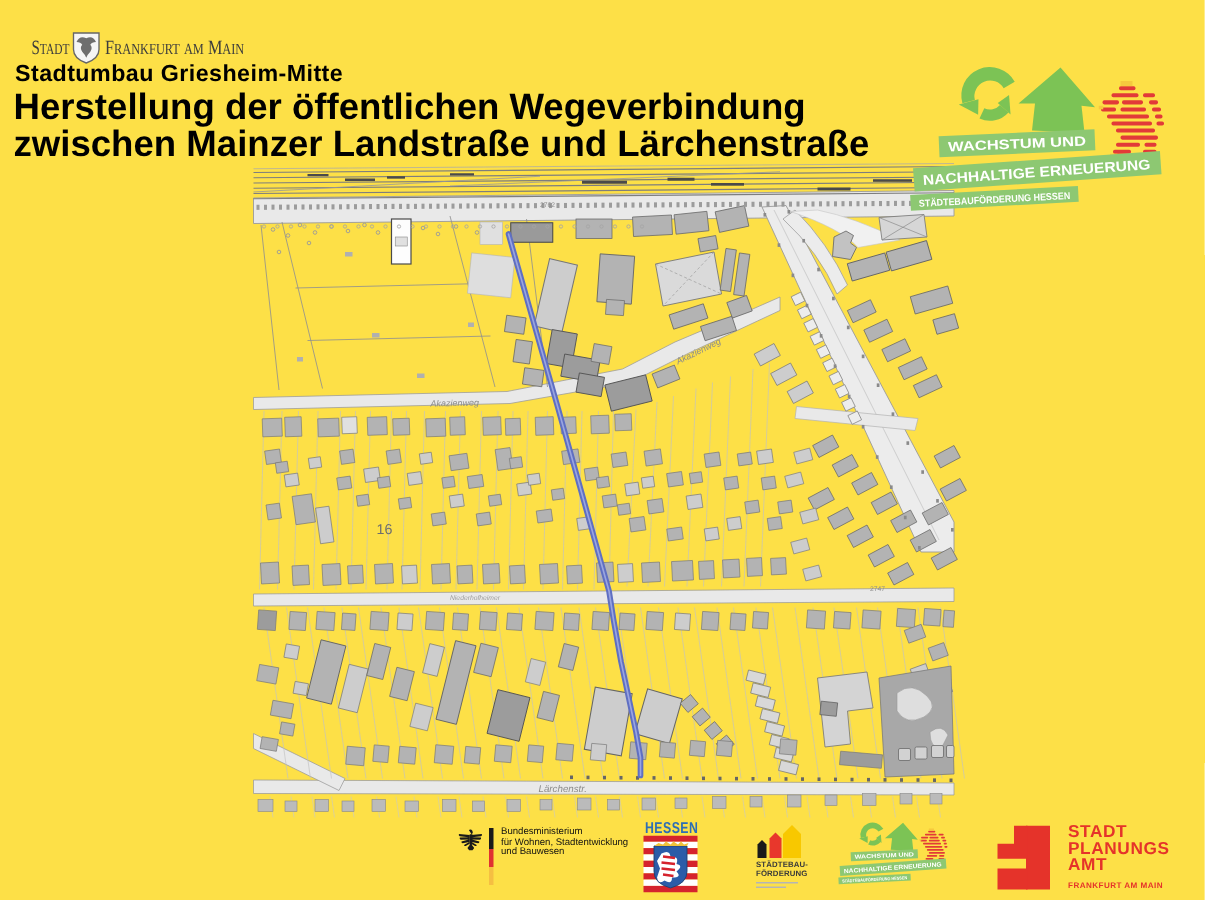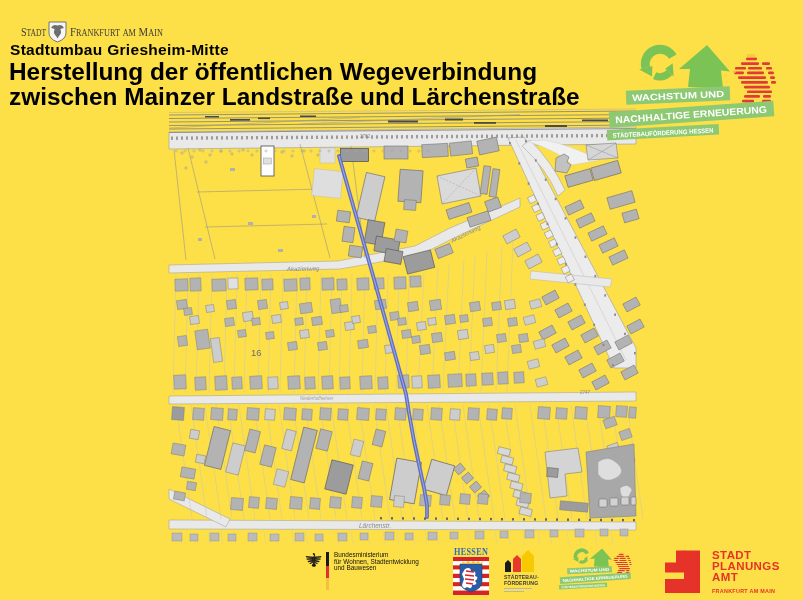--- a/index.html
+++ b/index.html
@@ -712,21 +712,21 @@
     </g>
   </svg>
 
   <div class="abs" style="left:26px;top:4px;width:3.2px;height:14px;background:#1a1a1a;"></div>
   <div class="abs" style="left:26px;top:18px;width:3.2px;height:12px;background:#e03131;"></div>
   <div class="abs" style="left:26px;top:30px;width:3.2px;height:12px;background:#f5bf42;"></div>
 
   <div class="abs" style="left:34px;top:4px;font-size:6.4px;line-height:6.7px;color:#111;">Bundesministerium<br>für Wohnen, Stadtentwicklung<br>und Bauwesen</div>
 </div>
 
-<div class="abs" style="left:452px;top:546px;width:42px;height:52px;font-family:Liberation Serif, serif;">
+<div class="abs" style="left:428px;top:546px;width:42px;height:52px;">
   <div class="abs" style="left:2px;top:0;font-size:10.5px;font-weight:bold;color:#2e6eb5;letter-spacing:0.4px;display:inline-block;transform:scaleX(0.78);transform-origin:left top;">HESSEN</div>
   <svg class="abs" style="left:0;top:11px;" width="38" height="38" viewBox="0 0 38 38">
     <g>
       <rect x="1" y="0" width="36" height="4.2" fill="#d5232d"></rect>
           <rect x="1" y="4.2" width="36" height="4.2" fill="#fff"></rect>
       <rect x="1" y="8.4" width="36" height="4.2" fill="#d5232d"></rect>
           <rect x="1" y="12.6" width="36" height="4.2" fill="#fff"></rect>
       <rect x="1" y="16.8" width="36" height="4.2" fill="#d5232d"></rect>
           <rect x="1" y="21" width="36" height="4.2" fill="#fff"></rect>
       <rect x="1" y="25.2" width="36" height="4.2" fill="#d5232d"></rect>

